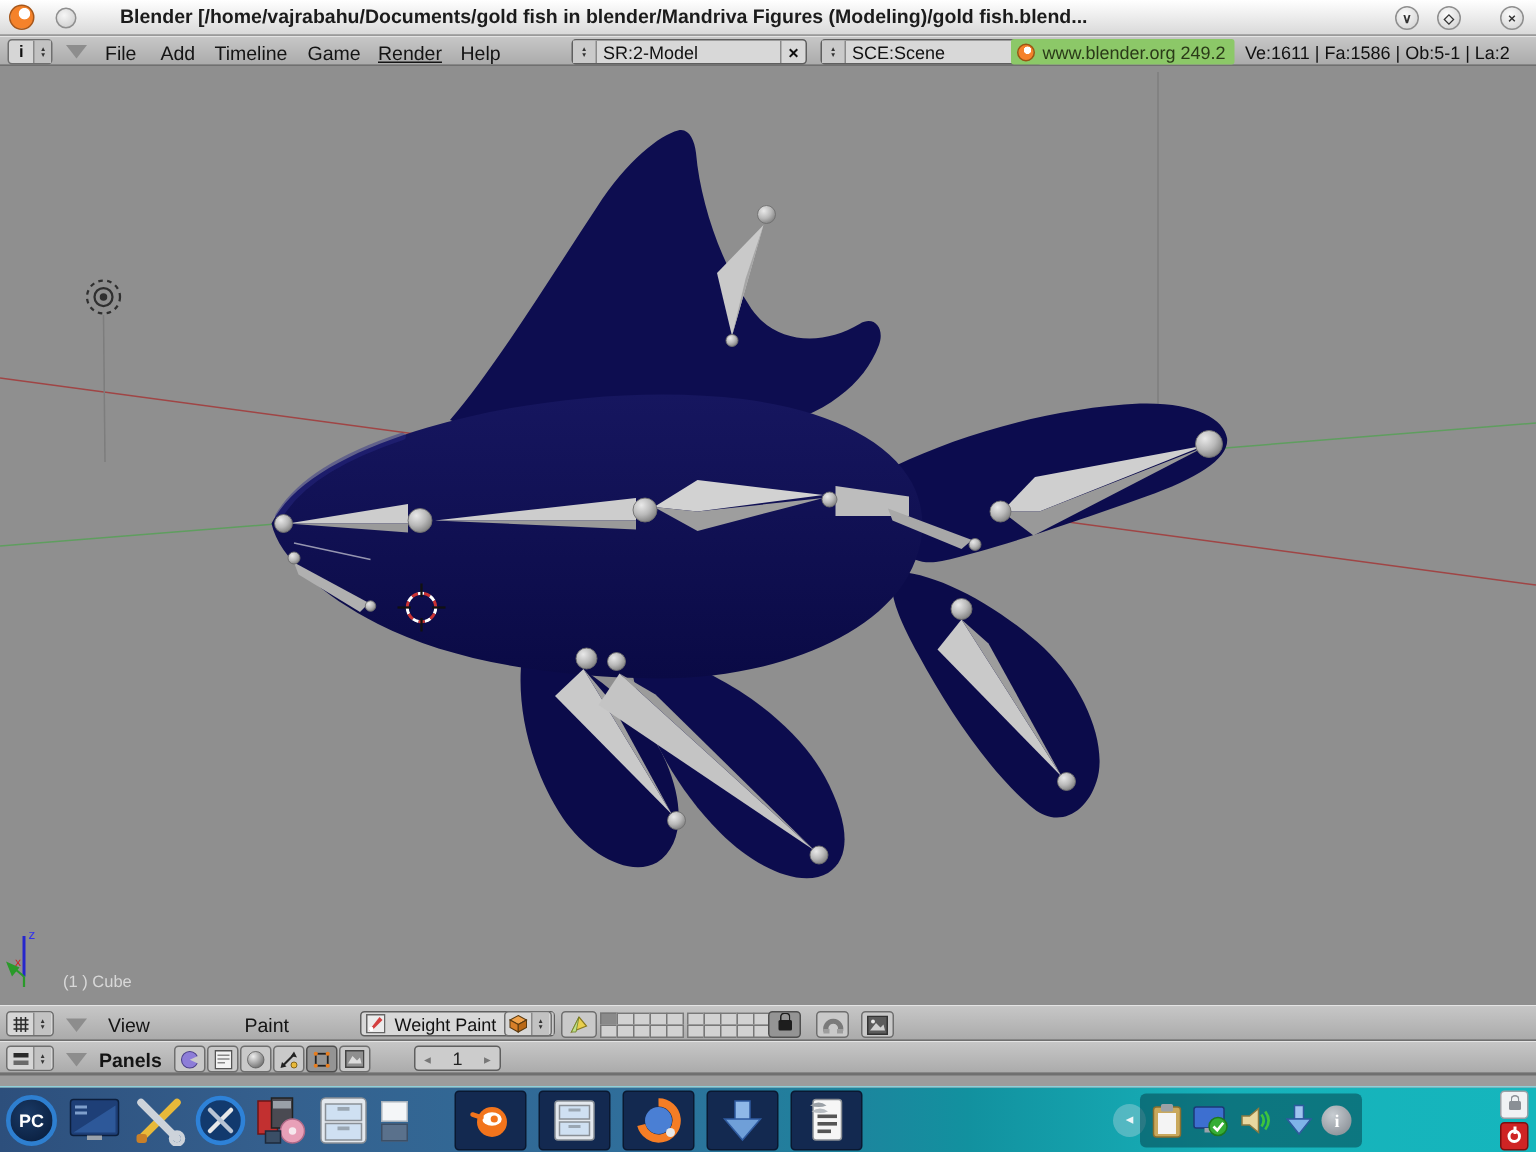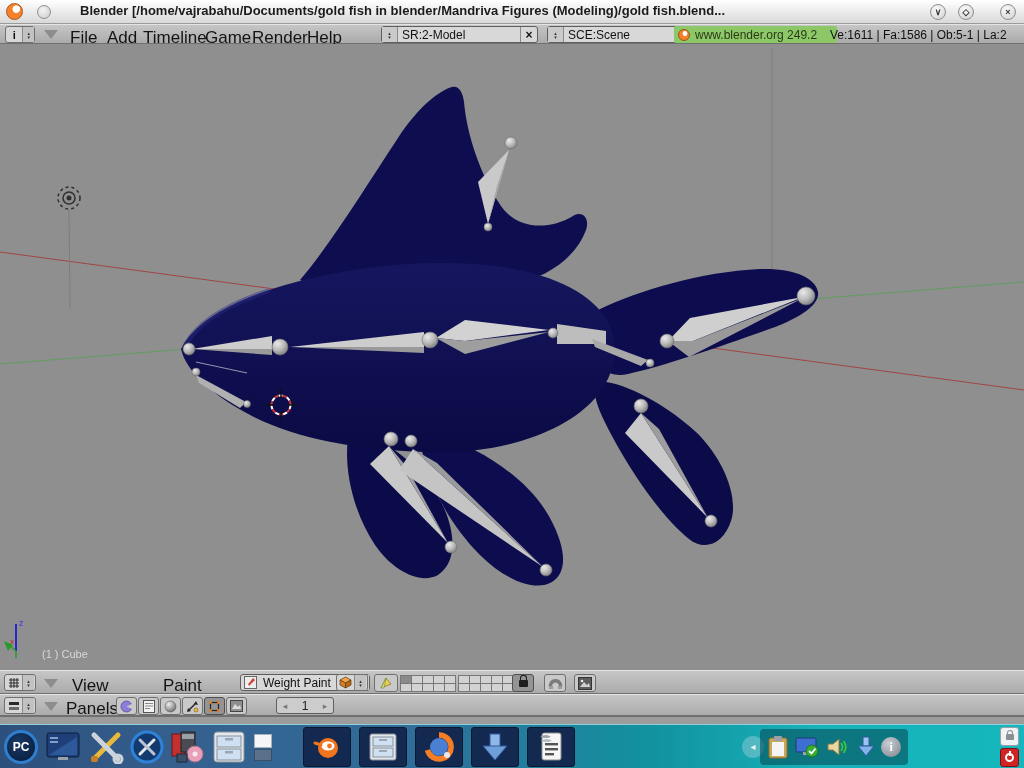--- a/index.html
+++ b/index.html
@@ -17,21 +17,21 @@
   #title{position:absolute;left:80px;top:3px;font-family:Liberation Sans, sans-serif;
     font-weight:bold;font-size:13px;color:#1b1b1b;white-space:nowrap;}
   .wc{position:absolute;top:4px;width:16px;height:16px;border-radius:50%;box-sizing:border-box;
     background:radial-gradient(circle at 40% 32%,#fbfbfb,#cfcfcf);border:1px solid #8f8f8f;
     font-size:9px;color:#333;text-align:center;line-height:14px;font-weight:bold;}
   .wc-shade{left:930px;} .wc-max{left:958px;} .wc-close{left:1000px;}
 
   
   .bheader{position:absolute;left:0;width:1024px;background:linear-gradient(#c6c6c6,#ababab);
     border-top:1px solid #e4e4e4;border-bottom:1px solid #707070;box-sizing:border-box;}
-  .menu{position:absolute;top:3px;font-size:17px;color:#141414;white-space:nowrap;}
+  .menu{position:absolute;top:3px;font-size:13px;color:#141414;white-space:nowrap;}
   .tri{position:absolute;width:0;height:0;border-left:7px solid transparent;border-right:7px solid transparent;
     border-top:9px solid #8d8d8d;}
   .ebtn{position:absolute;height:17px;background:#d6d6d6;border:1px solid #6f6f6f;border-radius:3px;
     display:flex;align-items:center;box-sizing:border-box;}
   .ebtn .eicon{width:17px;height:15px;display:flex;align-items:center;justify-content:center;
     font-weight:bold;font-size:11px;color:#111;}
   .spin{display:flex;flex-direction:column;align-items:center;justify-content:center;
     width:11px;height:100%;border-left:1px solid #8a8a8a;background:#c2c2c2;
     font-size:5px;line-height:4px;color:#333;}
   .fieldbtn{position:absolute;height:17px;background:#d8d8d8;border:1px solid #5f5f5f;border-radius:3px;
@@ -41,21 +41,21 @@
   .fieldbtn .ftext{flex:1;padding-left:4px;white-space:nowrap;overflow:hidden;}
   .fieldbtn .fx{width:16px;height:100%;display:flex;align-items:center;justify-content:center;
     font-weight:bold;font-size:12px;color:#111;border-left:1px solid #8a8a8a;}
   .iconbtn{position:absolute;height:18px;background:#c9c9c9;border:1px solid #6f6f6f;border-radius:3px;
     box-sizing:border-box;display:flex;align-items:center;justify-content:center;}
   .iconbtn.pressed{background:#949494;border-color:#4f4f4f;}
 
   
   #topheader{top:24px;height:20px;}
   #badge{position:absolute;left:674px;top:1px;height:17px;background:#8cc868;border-radius:2px;
-    display:flex;align-items:center;padding:0 20px 0 4px;font-size:12px;color:#2a3a18;}
+    display:flex;align-items:center;padding:0 6px 0 4px;font-size:12px;color:#2a3a18;}
   .blogo{width:12px;height:12px;border-radius:50%;margin-right:5px;
     background:radial-gradient(circle at 60% 35%, #fff 0 26%, #f5822a 30% 100%);border:1px solid #9a5514;box-sizing:border-box;}
   #stats{position:absolute;left:830px;top:3px;font-size:12px;color:#101010;white-space:nowrap;}
 
   
   #viewport{position:absolute;left:0;top:44px;width:1024px;height:626px;background:#8f8f8f;}
   #viewport svg{display:block;}
 
   
   #v3dheader{top:670px;height:24px;}
@@ -119,21 +119,21 @@
       <span class="spin">
           <span>▴</span>
           <span>▾</span>
         </span>
     </div>
     <span class="tri" style="left:44px;top:5px;"></span>
     <span class="menu" style="left:70px;">File</span>
     <span class="menu" style="left:107px;">Add</span>
     <span class="menu" style="left:143px;">Timeline</span>
     <span class="menu" style="left:205px;">Game</span>
-    <span class="menu" style="left:252px;">Render</span>
+    <span class="menu" style="left:252px;text-decoration:underline;">Render</span>
     <span class="menu" style="left:307px;">Help</span>
 
     <div class="fieldbtn" style="left:341px;top:1px;width:157px;">
       <span class="fspin">
           <span>▴</span>
           <span>▾</span>
         </span>
       <span class="ftext">SR:2-Model</span>
       <span class="fx">×</span>
     </div>
@@ -369,21 +369,21 @@
             <rect x="1" y="2" width="10" height="3" fill="#2a2a2a"></rect>
             <rect x="1" y="7" width="10" height="3" fill="#6a6a6a"></rect>
           </svg>
       </span>
       <span class="spin">
           <span>▴</span>
           <span>▾</span>
         </span>
     </div>
     <span class="tri" style="left:44px;top:7px;"></span>
-    <span class="menu" style="left:66px;top:4px;">Panels</span>
+    <span class="menu" style="left:66px;top:4px;font-weight:bold;">Panels</span>
 
     <div class="iconbtn" style="left:116px;top:2px;width:21px;">
       <svg width="13" height="13">
         <circle cx="6.5" cy="6.5" r="5.5" fill="#8d7dd8" stroke="#4a3f88" stroke-width="0.7"></circle>
         <polygon points="6.5,6.5 13,3.5 13,9.5" fill="#c9c9c9"></polygon>
         </svg>
     </div>
     <div class="iconbtn" style="left:138px;top:2px;width:21px;">
       <svg width="12" height="13">
         <rect x="0.5" y="0.5" width="11" height="12" fill="#f2f2f2" stroke="#555"></rect>

